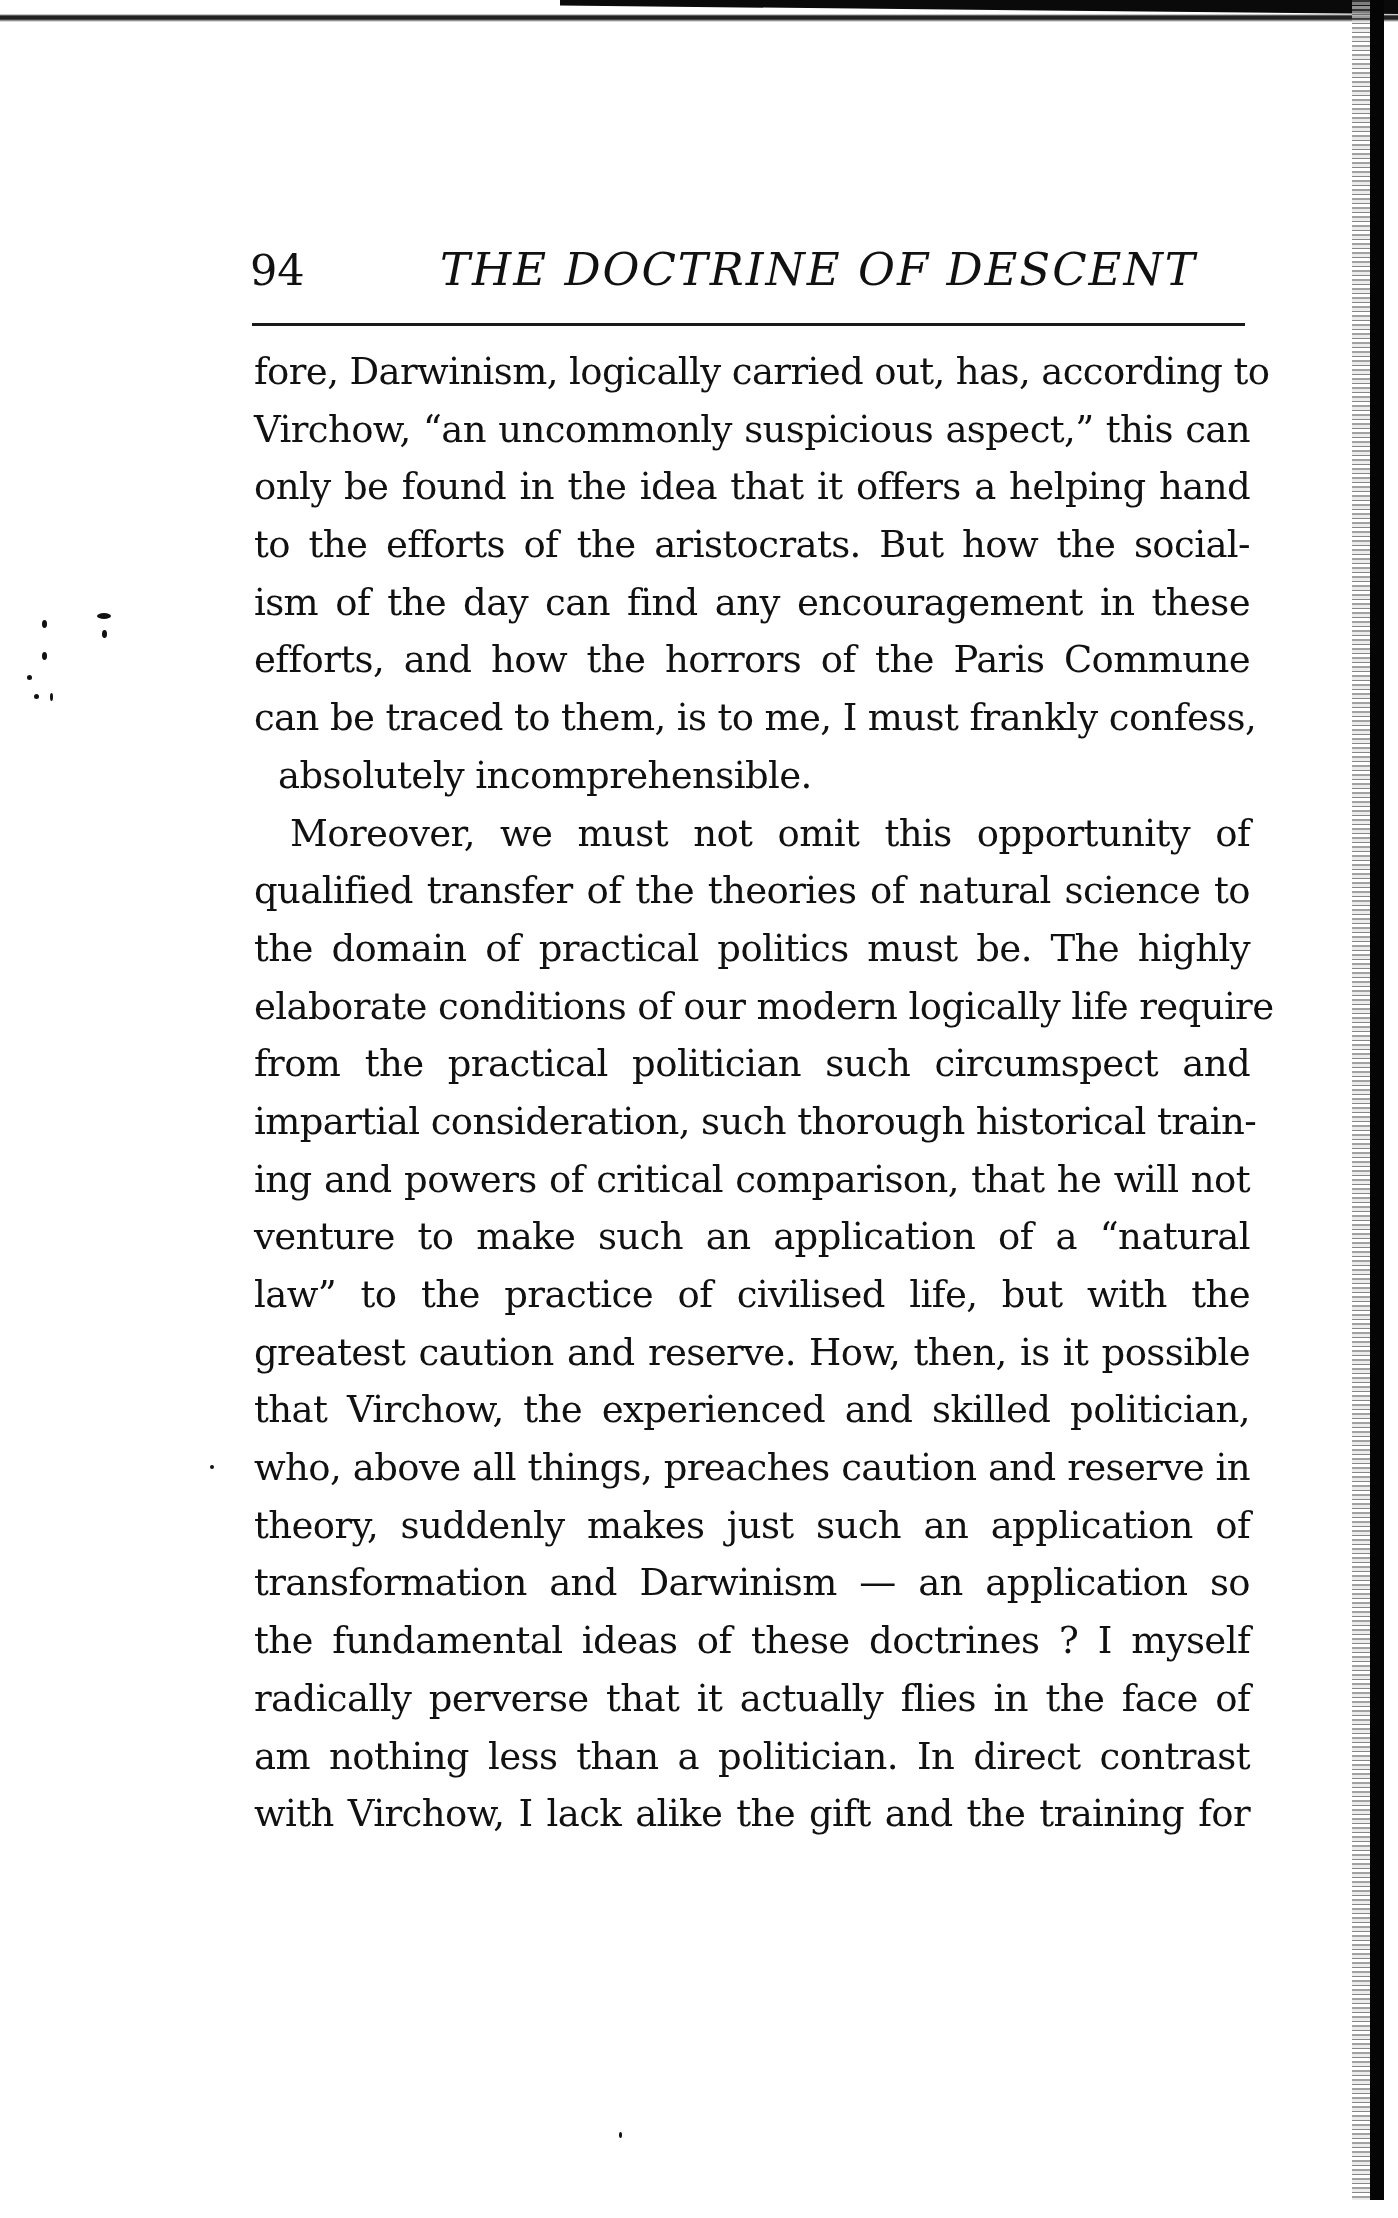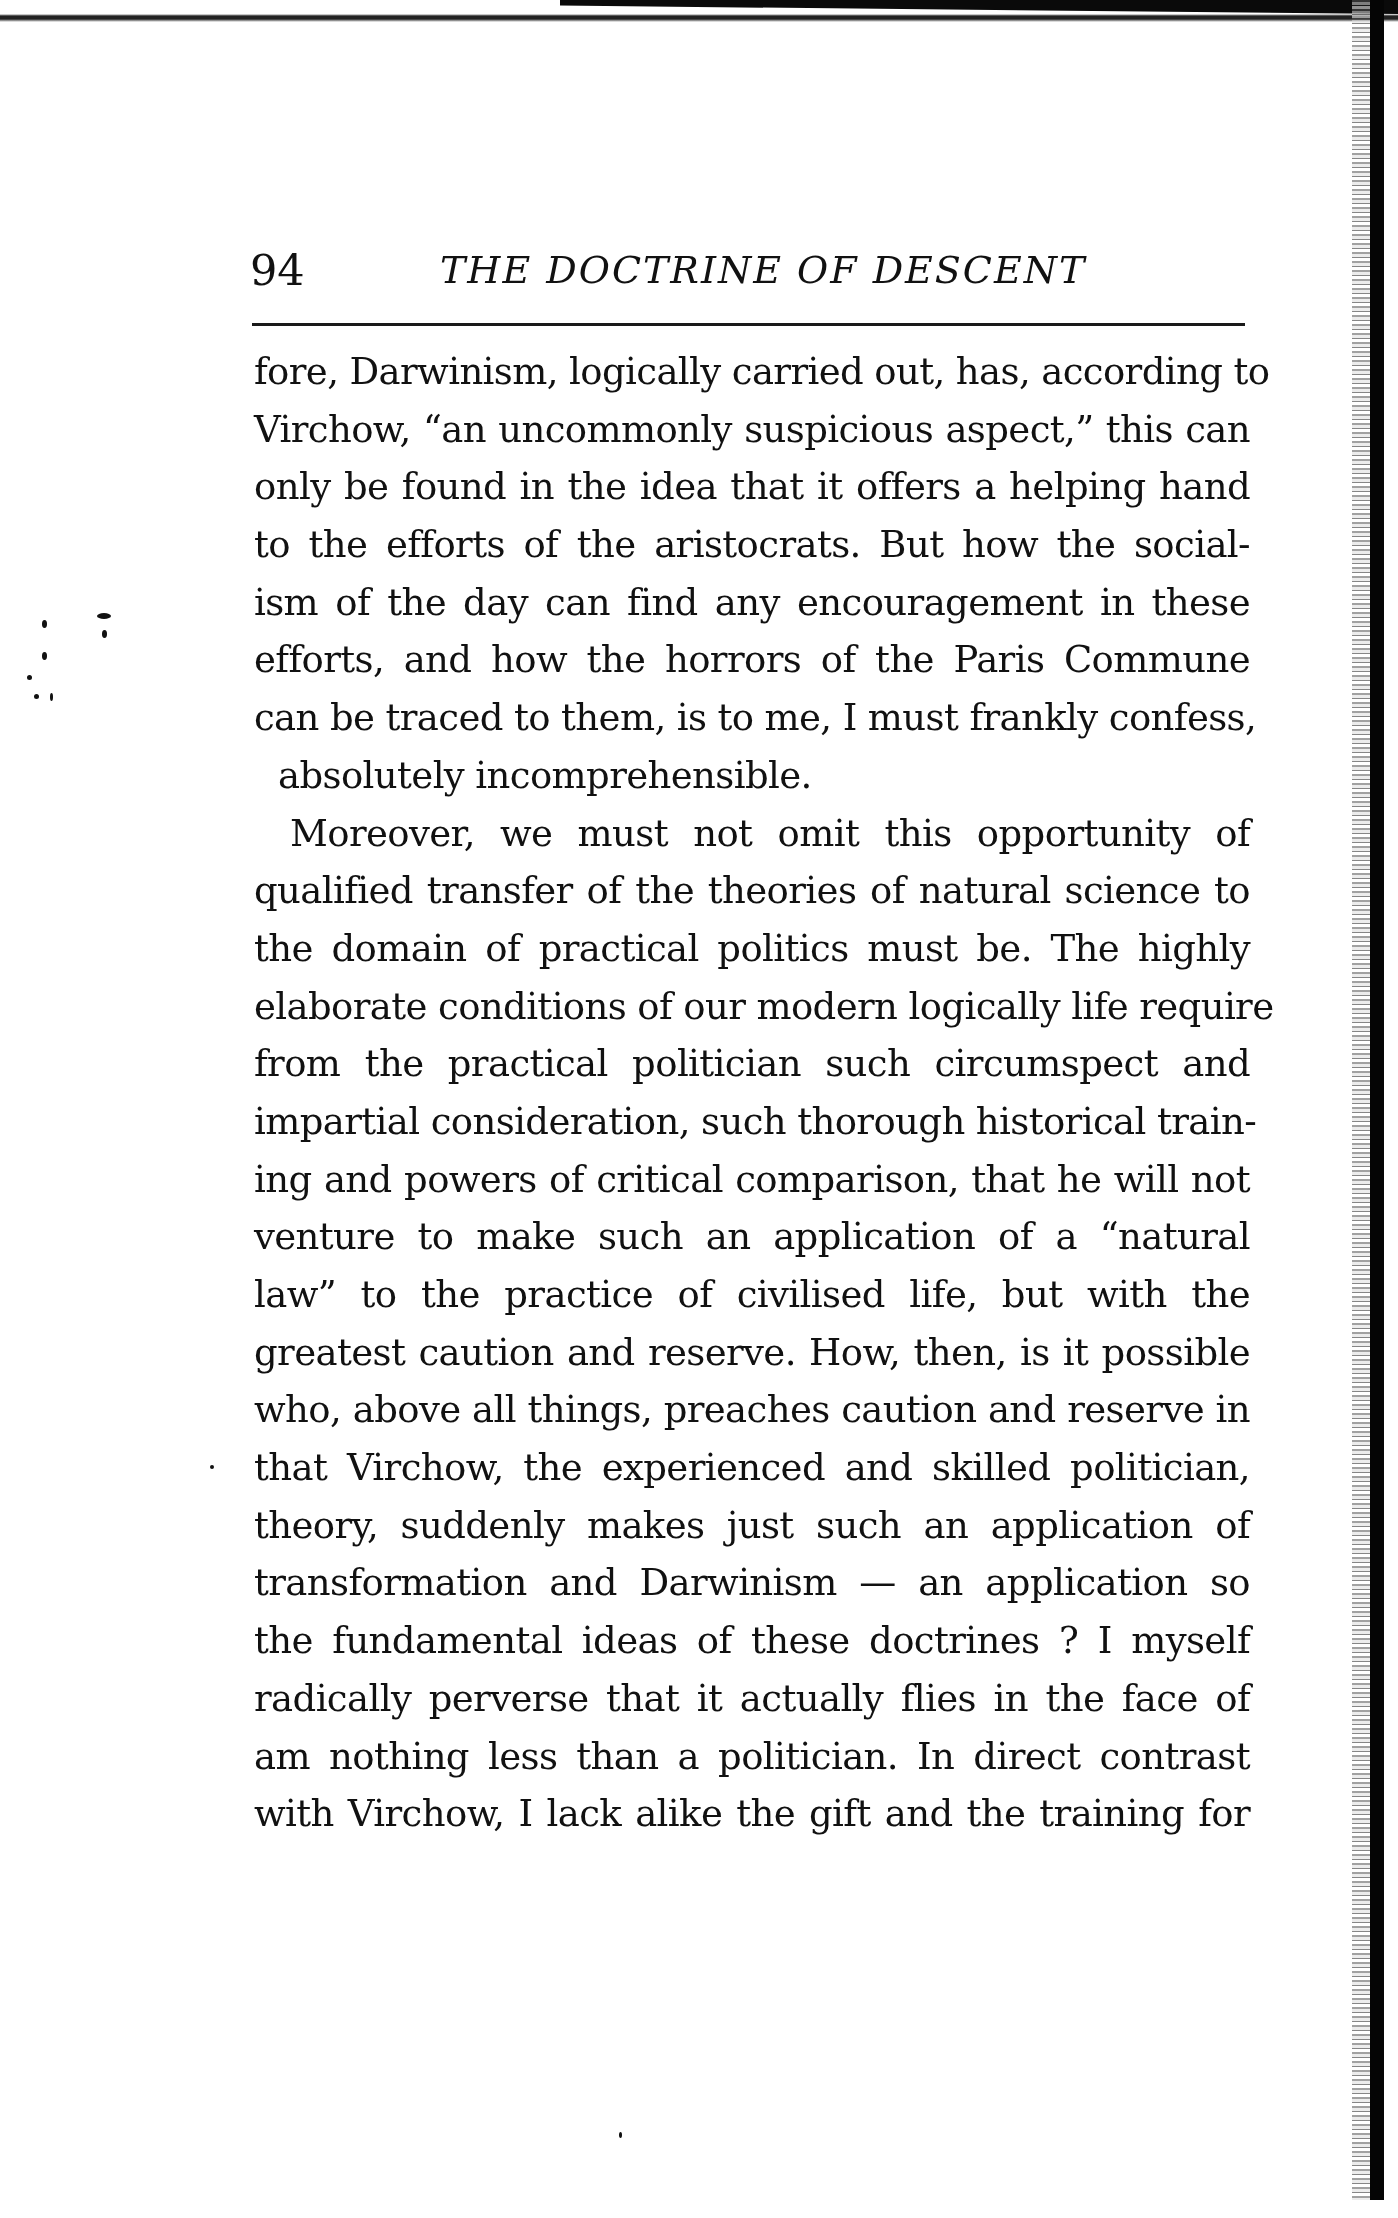--- a/index.html
+++ b/index.html
@@ -29,21 +29,21 @@
   }
   .header {
     position: absolute; left: 250px; top: 248px; width: 1000px; height: 44px;
   }
   .page-number {
     position: absolute; left: 0; top: 0;
     font-size: 43px; line-height: 44px; color: #111;
   }
   .running-title {
     position: absolute; left: 190px; top: 0;
-    font-size: 38px; line-height: 44px; font-style: italic; letter-spacing: 2px; color: #111;
+    font-size: 45px; line-height: 44px; font-style: italic; letter-spacing: 2px; color: #111;
   }
   .rule {
     position: absolute; left: 252px; top: 323px; width: 993px; height: 3px;
     background: #1a1a1a;
   }
   .body-text {
     position: absolute; left: 254px; top: 343px; width: 996px;
   }
   .line {
     height: 57.7px; line-height: 57.7px;
@@ -81,22 +81,22 @@
   <div class="line indent">Moreover, we must not omit this opportunity of</div>
   <div class="line">qualified transfer of the theories of natural science to</div>
   <div class="line">the domain of practical politics must be.  The highly</div>
   <div class="line">elaborate conditions of our modern logically life require</div>
   <div class="line">from the practical politician such circumspect and</div>
   <div class="line">impartial consideration, such thorough historical train-</div>
   <div class="line">ing and powers of critical comparison, that he will not</div>
   <div class="line">venture to make such an application of a “natural</div>
   <div class="line">law” to the practice of civilised life, but with the</div>
   <div class="line">greatest caution and reserve.  How, then, is it possible</div>
+  <div class="line">that Virchow, the experienced and skilled politician,</div>
   <div class="line">who, above all things, preaches caution and reserve in</div>
-  <div class="line">that Virchow, the experienced and skilled politician,</div>
   <div class="line">theory, suddenly makes just such an application of</div>
   <div class="line">transformation and Darwinism — an application so</div>
   <div class="line">the fundamental ideas of these doctrines ?  I myself</div>
   <div class="line">radically perverse that it actually flies in the face of</div>
   <div class="line">am nothing less than a politician.  In direct contrast</div>
   <div class="line">with Virchow, I lack alike the gift and the training for</div>
 </div>
 
 <div class="speck" style="left:42px;top:620px;width:5px;height:8px;"></div>
 <div class="speck" style="left:42px;top:652px;width:5px;height:8px;"></div>

